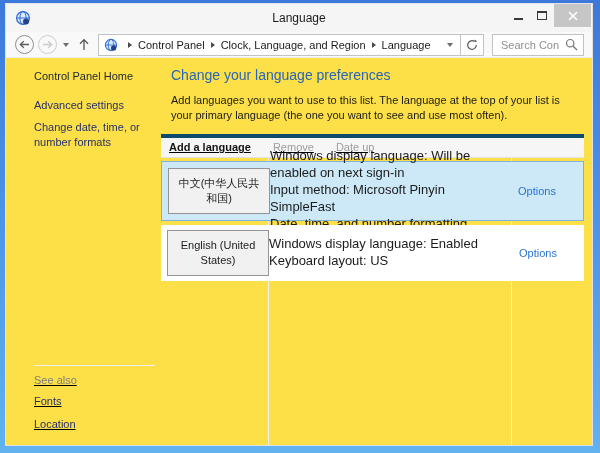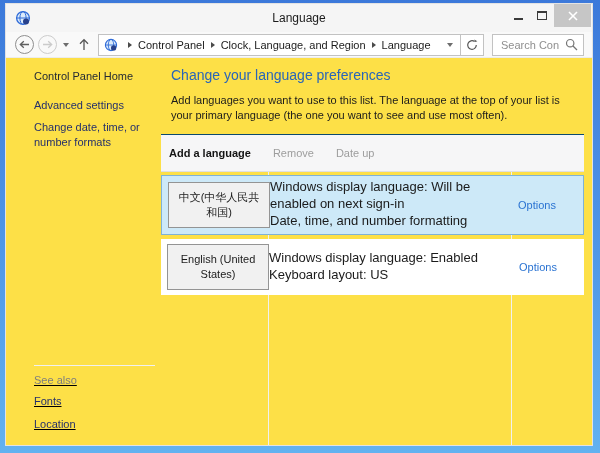--- a/index.html
+++ b/index.html
@@ -52,23 +52,23 @@
   .sb-home { color:#242a33; margin-bottom:16px; cursor:default; }
   .sb-link { color:#25306b; margin-bottom:8px; line-height:1.3; max-width:122px; }
   .sb-bottom { margin-top:auto; border-top:1px solid #f0f0f0; padding-top:8px;text-decoration:underline; }
   .sb-seealso { color:#7e7e7e; margin-bottom:8px; }
 
   .main { flex:1; display:flex; flex-direction:column; min-width:0; }
   .main-head { padding:9px 18px 0 10px; }
   .page-heading { font-size:14px; font-weight:400; color:#2965b8; margin-bottom:10px; }
   .page-desc { font-size:11px; color:#1b1b1b; line-height:1.35; max-width:414px; }
 
-  .toolbar { margin-top:11px; margin-right:8px; height:38px; background:#f6f6f7;
-    border-top:1px solid #0c4a6e; border-bottom:1px solid #e0e0e0;
-    display:flex; align-items:center; padding-left:8px; flex:0 0 auto; }
+  .toolbar { margin-top:11px; margin-right:8px; height:24px; background:#f6f6f7;
+    border-top:4px solid #0c4a6e; border-bottom:1px solid #e0e0e0;
+    display:flex; align-items:center; padding-left:8px; flex:0 0 auto;text-decoration:underline; }
   .tb-item { font-size:11px; margin-right:22px; }
   .tb-enabled { color:#141414; font-weight:700; }
   .tb-disabled { color:#9d9d9d; }
 
   .list { position:relative; flex:1; margin-right:8px; padding-top:3px; }
   .col-line { position:absolute; top:0; bottom:0; width:1px; background:#f0f0f0; z-index:0; }
 
   .lang-row { position:relative; z-index:1; display:flex; align-items:center; padding-left:6px; background:#fff; }
   .row-selected { height:60px; background:#cde9f8; border:1px solid #7fb2d6; }
   .row-plain { height:56px; margin-top:4px; }
@@ -183,20 +183,21 @@
         </div>
 
         <div class="list">
           <div class="col-line" style="left:107px"></div>
           <div class="col-line" style="left:350px"></div>
 
           <div class="lang-row row-selected">
             <div class="name-box">中文(中华人民共和国)</div>
             <div class="lang-details">
               <div>Windows display language: Will be enabled on next sign-in</div>
+              <div>Input method: Microsoft Pinyin SimpleFast</div>
               <div>Date, time, and number formatting</div>
             </div>
             <div class="lang-options">Options</div>
           </div>
 
           <div class="lang-row row-plain">
             <div class="name-box">English (United States)</div>
             <div class="lang-details">
               <div>Windows display language: Enabled</div>
               <div>Keyboard layout: US</div>

